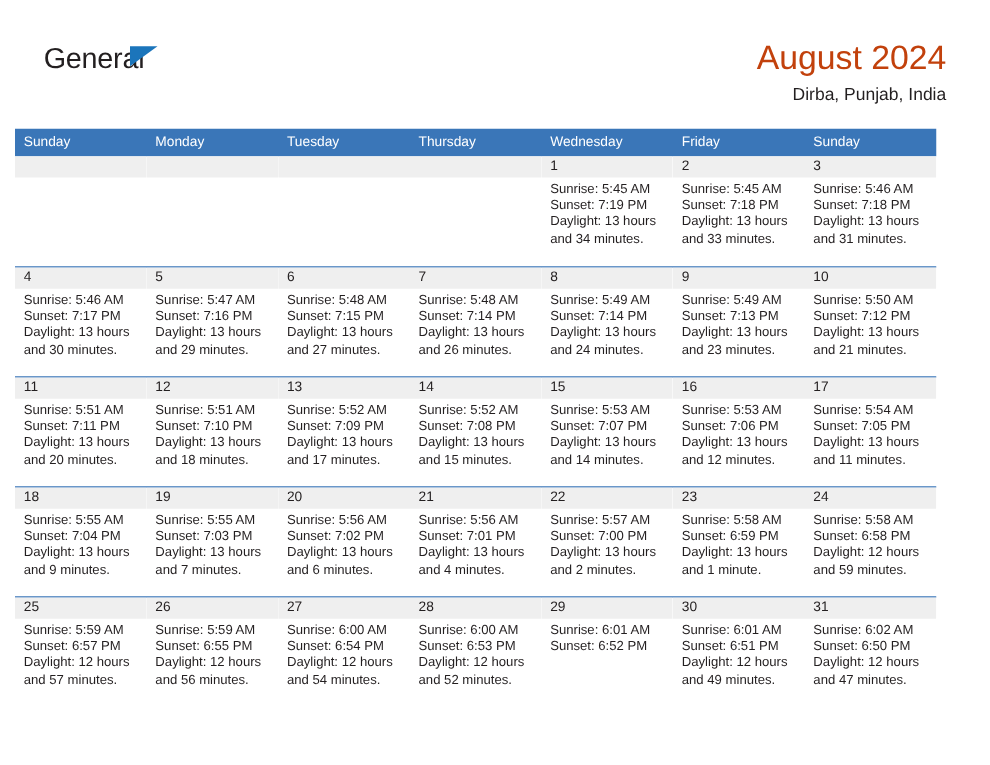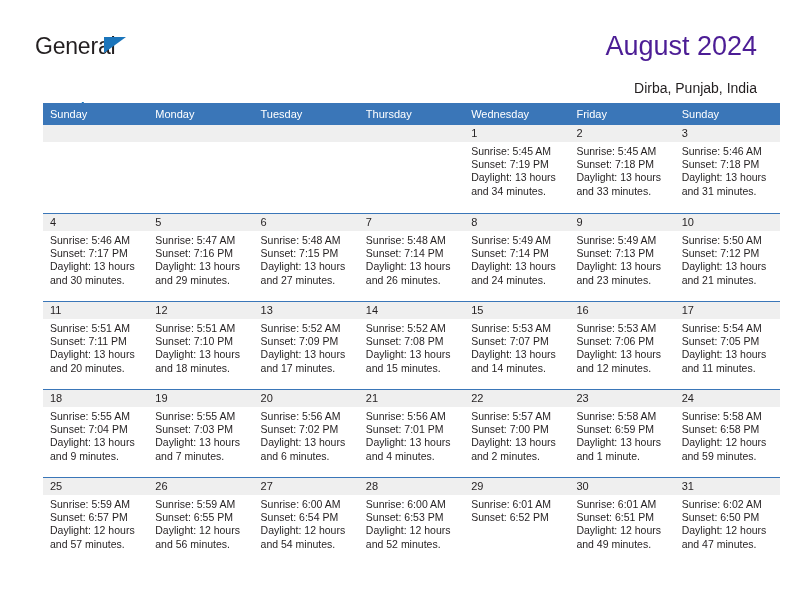--- a/index.html
+++ b/index.html
@@ -75,37 +75,37 @@
 
   .title-block {
     position: absolute;
     right: 35px;
     top: 30px;
     text-align: right;
   }
   .cal-title {
     font-size: 27px;
     line-height: 32px;
-    color: #4c1d95;
+    color: #c2410c;
     font-weight: normal;
     margin: 0;
     white-space: nowrap;
   }
   .cal-subtitle {
     font-size: 14px;
     line-height: 20px;
     color: #231f20;
-    margin: 16px 0 0 0;
+    margin: 3px 0 0 0;
     white-space: nowrap;
   }
 
   
   .calendar {
     position: absolute;
-    left: 43px;
+    left: 12px;
     top: 103px;
     width: 737px;
   }
   .weekday-row {
     display: flex;
     width: 100%;
     background: #3a76b8;
     height: 22px;
   }
   .weekday {

